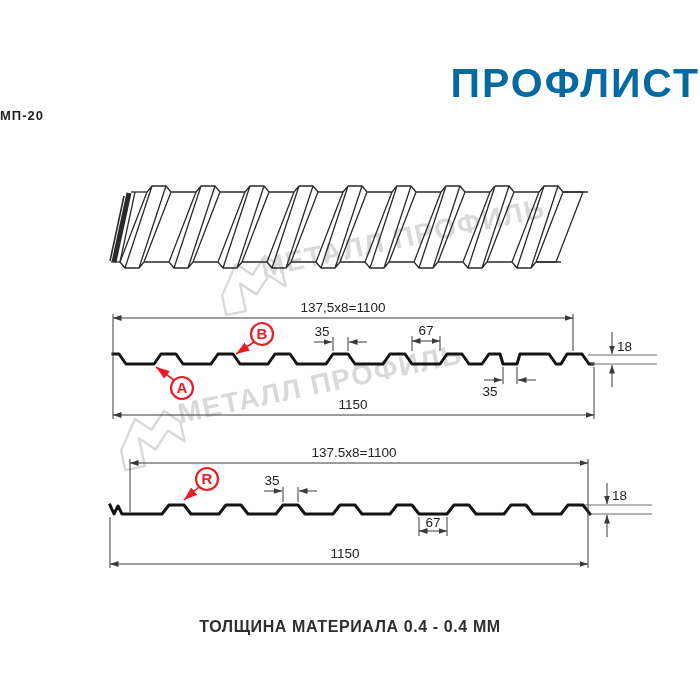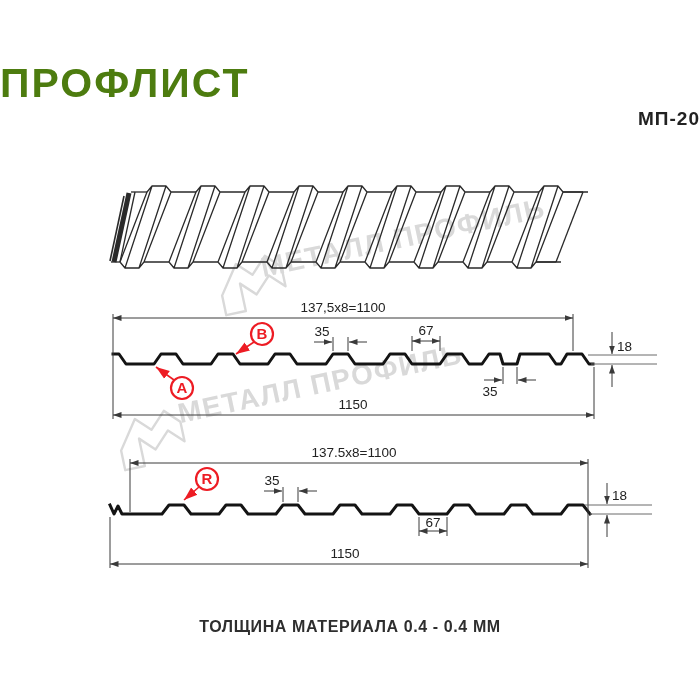--- a/index.html
+++ b/index.html
@@ -1,21 +1,21 @@
 <!DOCTYPE html>
 <html><head>
 <meta charset="utf-8">
 <style>
   html,body{margin:0;padding:0;background:#ffffff;}
   .page{position:relative;width:700px;height:700px;background:#ffffff;overflow:hidden;
         font-family:"Liberation Sans","DejaVu Sans",sans-serif;}
-  .title{position:absolute;top:60px;left:0;width:700px;text-align:left;
-         font-size:41px;font-weight:bold;letter-spacing:2px;color:#4d7c0f;}
-  .subtitle{position:absolute;top:108px;left:0;width:700px;text-align:right;
-            font-size:19px;font-weight:bold;letter-spacing:1px;color:#222;}
+  .title{position:absolute;top:60px;left:0;width:700px;text-align:right;
+         font-size:41px;font-weight:bold;letter-spacing:2px;color:#0369a1;}
+  .subtitle{position:absolute;top:108px;left:0;width:700px;text-align:left;
+            font-size:13px;font-weight:bold;letter-spacing:1px;color:#222;}
   .footer{position:absolute;top:618px;left:0;width:700px;text-align:center;
           font-size:16px;font-weight:bold;letter-spacing:.6px;color:#2e2e2e;}
   svg{position:absolute;top:0;left:0;}
   .dim-text{font-size:13.5px;fill:#222;}
   .dim-line{stroke:#3a3a3a;stroke-width:1;fill:none;}
   .ref-line{stroke:#6a6a6a;stroke-width:1;fill:none;}
   .profile{stroke:#141414;stroke-width:3;fill:none;stroke-linejoin:round;stroke-linecap:square;}
   .sheet{stroke:#2a2a2a;stroke-width:1.3;fill:none;stroke-linejoin:round;}
   .red-mark{stroke:#ed1c24;stroke-width:2.2;fill:#fff;}
   .red-line{stroke:#ed1c24;stroke-width:1.6;fill:none;}

